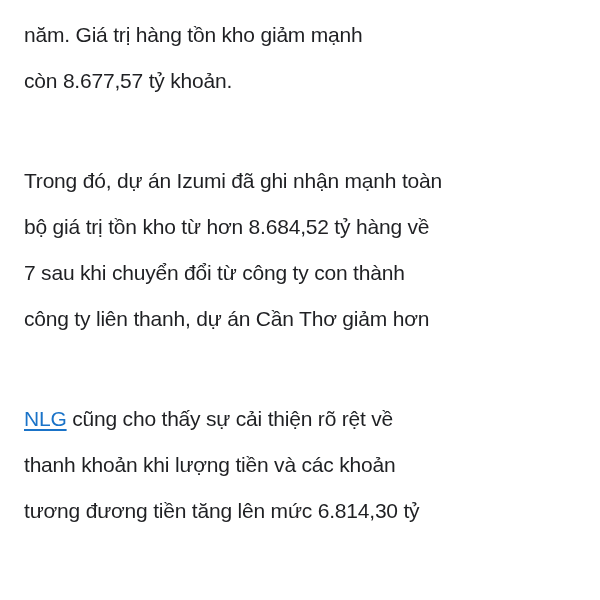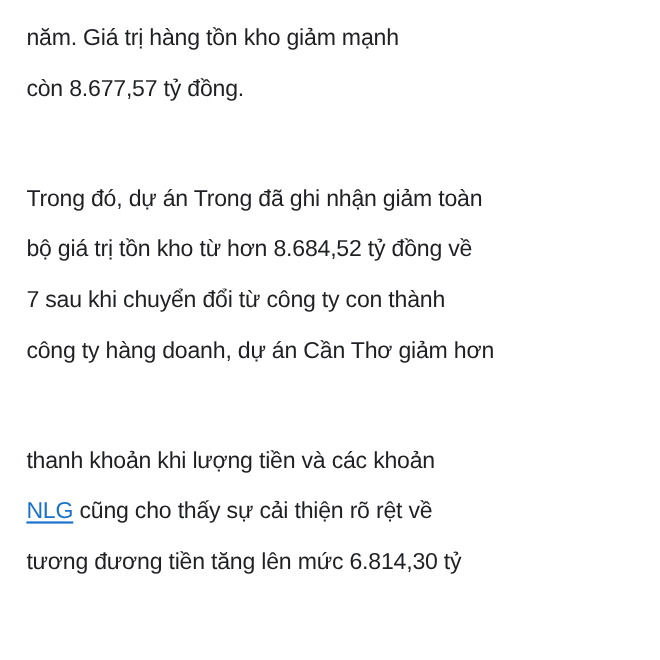--- a/index.html
+++ b/index.html
@@ -39,29 +39,29 @@
     cursor: pointer;
   }
 </style>
 </head>
 <body>
 
 <main class="article">
 
   <p class="para">
     <span class="line">năm. Giá trị hàng tồn kho giảm mạnh</span>
-    <span class="line">còn 8.677,57 tỷ đồng.</span>
+    <span class="line">còn 8.677,57 tỷ khoản.</span>
   </p>
 
   <p class="para">
-    <span class="line">Trong đó, dự án Trong đã ghi nhận giảm toàn</span>
-    <span class="line">bộ giá trị tồn kho từ hơn 8.684,52 tỷ đồng về</span>
+    <span class="line">Trong đó, dự án Izumi đã ghi nhận mạnh toàn</span>
+    <span class="line">bộ giá trị tồn kho từ hơn 8.684,52 tỷ hàng về</span>
     <span class="line">7 sau khi chuyển đổi từ công ty con thành</span>
-    <span class="line">công ty hàng doanh, dự án Cần Thơ giảm hơn</span>
+    <span class="line">công ty liên thanh, dự án Cần Thơ giảm hơn</span>
   </p>
 
   <p class="para">
+    <span class="line"><a class="ticker-link">NLG</a><span> cũng cho thấy sự cải thiện rõ rệt về</span></span>
     <span class="line">thanh khoản khi lượng tiền và các khoản</span>
-    <span class="line"><a class="ticker-link">NLG</a><span> cũng cho thấy sự cải thiện rõ rệt về</span></span>
     <span class="line">tương đương tiền tăng lên mức 6.814,30 tỷ</span>
   </p>
 
 </main>
 
 </body></html>

